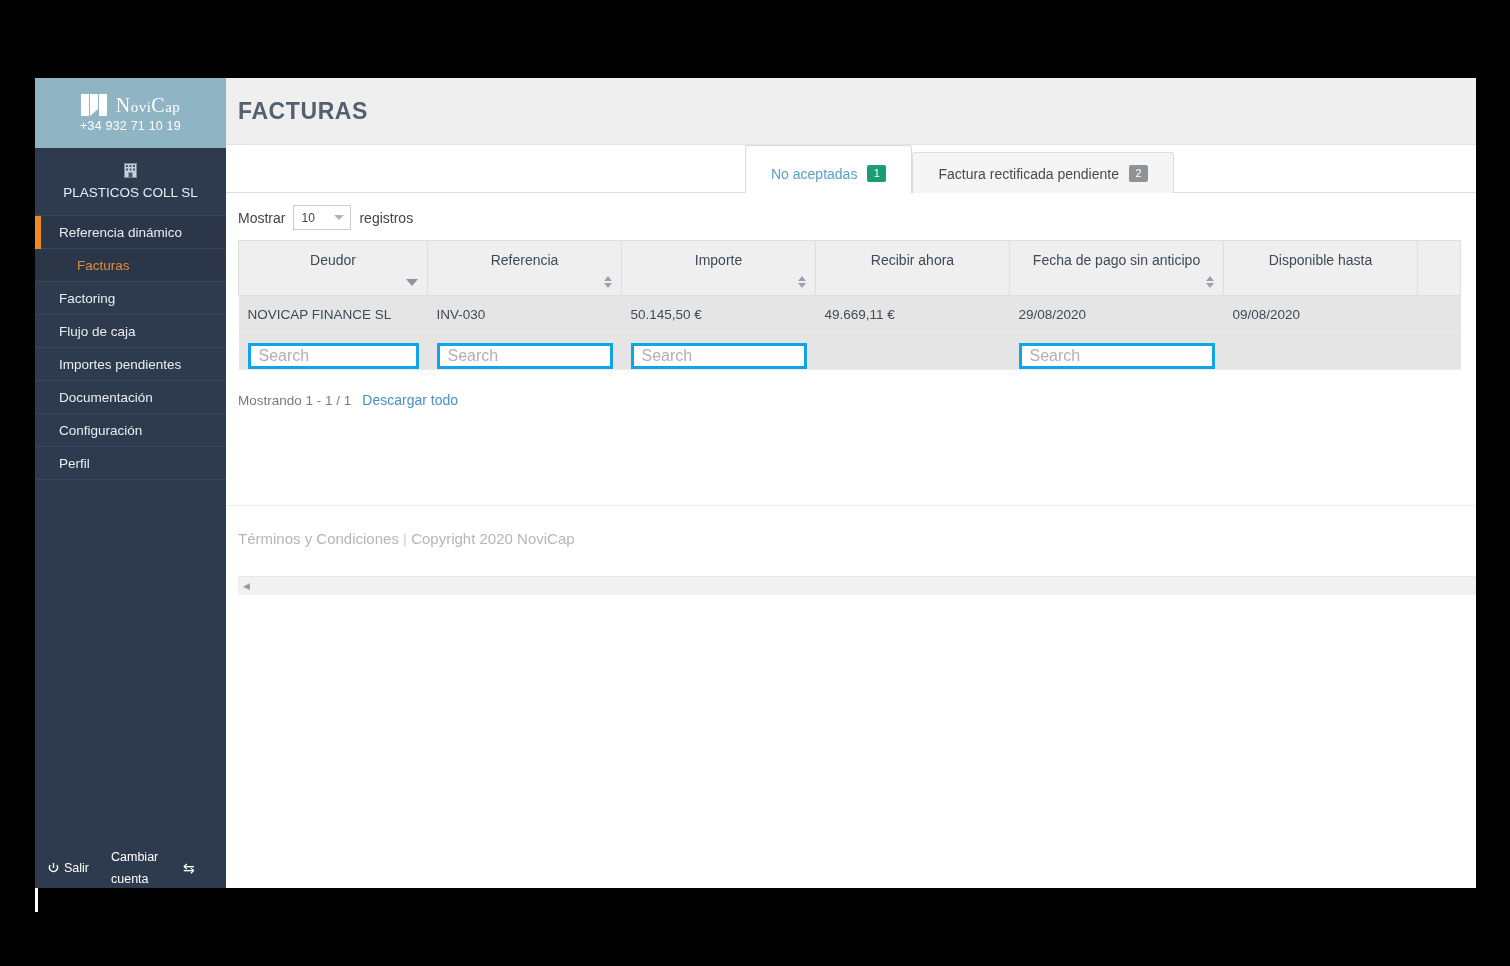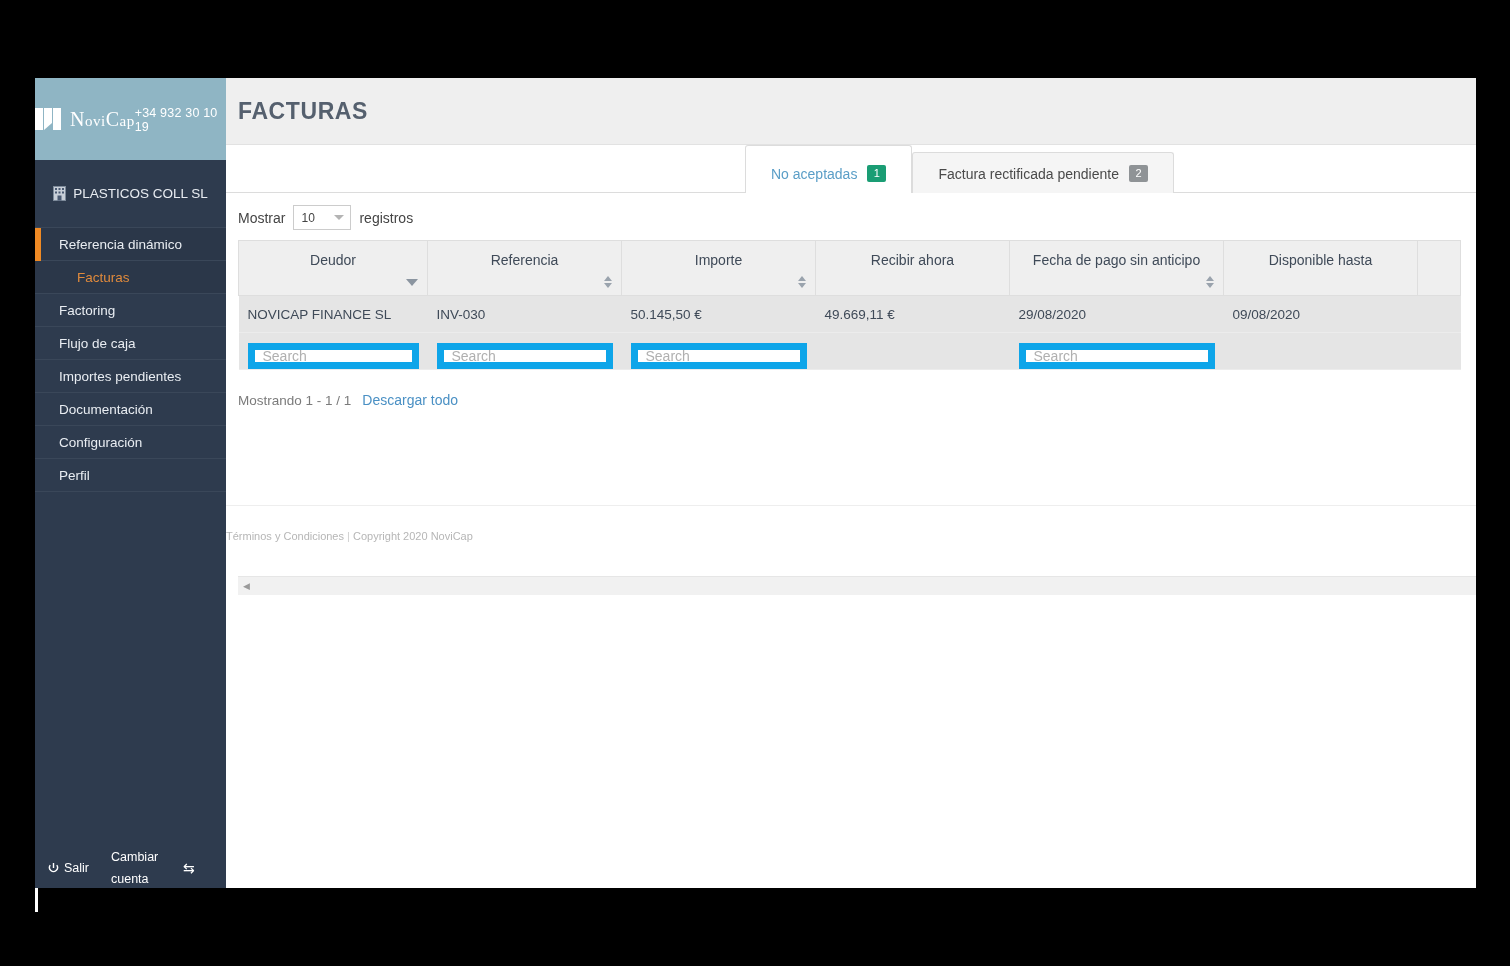--- a/index.html
+++ b/index.html
@@ -22,22 +22,22 @@
     width: 3px; height: 24px; background: #ffffff;
   }
 
   
   .sidebar {
     position: absolute; left: 35px; top: 78px;
     width: 191px; height: 810px;
     background: #2e3b4e;
   }
   .brand {
-    height: 82px; background: #8fb5c4;
-    display: flex; flex-direction: row;
+    height: 70px; background: #8fb5c4;
+    display: flex; flex-direction: column;
     align-items: center; justify-content: center;
     padding-top: 0;
   }
   .brand-logo {
     display: flex; align-items: center; gap: 7px;
     color: #ffffff;
   }
   .brand-mark { display: block; }
   .brand-word {
     font-size: 20px; letter-spacing: .5px; color: #ffffff;
@@ -45,20 +45,21 @@
   }
   .brand-word .lc { font-size: 15px; }
   .brand-phone {
     color: #ffffff; font-size: 12.5px; margin-top: 2px; letter-spacing: .2px;
   }
 
   .company {
     height: 68px; display: flex; align-items: center; justify-content: center;
     gap: 7px; color: #e8ecf1; font-size: 13.5px;
     border-bottom: 1px solid #3a4759;
+    flex-direction: column;
   }
   .company-icon { display:block; }
 
   .nav-item {
     position: relative;
     height: 33px; display: flex; align-items: center;
     padding-left: 24px;
     color: #e9edf2; font-size: 13.5px;
     border-bottom: 1px solid #3a4759;
     background: #2e3b4e;
@@ -165,35 +166,35 @@
     border-left:6px solid transparent;border-right:6px solid transparent;border-top:7px solid #8b95a0; }
 
   table.grid td {
     background: #e5e5e5; border: none;
     height: 37px; font-size: 13.5px; color: #3f4a58;
     padding-left: 9px;
     border-bottom: 1px solid #ececec;
   }
   .search-row td { background: #ffffff; border: none; padding: 9px 9px 0 9px; height: 40px; }
   .search-input {
-    width: 100%; height: 26px; border: 7px solid #0ea5e9;
-    background: #fff; font-size: 14px; color: #444;
+    width: 100%; height: 26px; border: 3px solid #0ea5e9;
+    background: #fff; font-size: 16px; color: #444;
     padding: 0 8px; font-family: "Liberation Sans", sans-serif;
   }
   .search-input::placeholder { color: #b0b0b0; }
 
   .showing-row {
     display: flex; align-items: baseline; gap: 11px;
     padding: 22px 0 0 12px; font-size: 13.5px; color: #7b7b7b;
   }
   .dl-link { color: #4a90c4; font-size: 14px; cursor: pointer; }
 
   .legal {
-    position: absolute; left: 0; top: 452px;
-    font-size: 11px; color: #b6b6b6; text-align: right;
+    position: absolute; left: 12px; top: 452px;
+    font-size: 15px; color: #b6b6b6; text-align: right;
   }
   .legal-sep { color: #cfcfcf; }
 
   .hr-footer {
     position: absolute; left: 0; top: 427px; width: 1250px;
     border-top: 1px solid #eeeeee;
   }
 
   
   .hscroll {
@@ -219,21 +220,21 @@
 
     <div class="brand">
       <div class="brand-logo">
         <svg class="brand-mark" width="28" height="22" viewBox="0 0 28 22">
           <polygon points="0,0 8,0 8,22 0,22" fill="#ffffff"></polygon>
           <polygon points="9,0 17,0 17,15 9,22" fill="#ffffff"></polygon>
           <polygon points="18,0 26,0 26,22 18,22" fill="#ffffff"></polygon>
         </svg>
         <span class="brand-word">N<span class="lc">ovi</span>C<span class="lc">ap</span></span>
       </div>
-      <div class="brand-phone">+34 932 30 10 19</div>
+      <div class="brand-phone">+34 932 71 10 19</div>
     </div>
 
     <div class="company">
       <svg class="company-icon" width="13" height="15" viewBox="0 0 13 15">
         <rect x="0.5" y="0.5" width="12" height="14" fill="#c8cfd8" stroke="#7e8b9b"></rect>
         <rect x="2" y="2" width="2" height="2" fill="#4a5a72"></rect>
         <rect x="5.5" y="2" width="2" height="2" fill="#4a5a72"></rect>
         <rect x="9" y="2" width="2" height="2" fill="#4a5a72"></rect>
         <rect x="2" y="5.5" width="2" height="2" fill="#4a5a72"></rect>
         <rect x="5.5" y="5.5" width="2" height="2" fill="#4a5a72"></rect>

